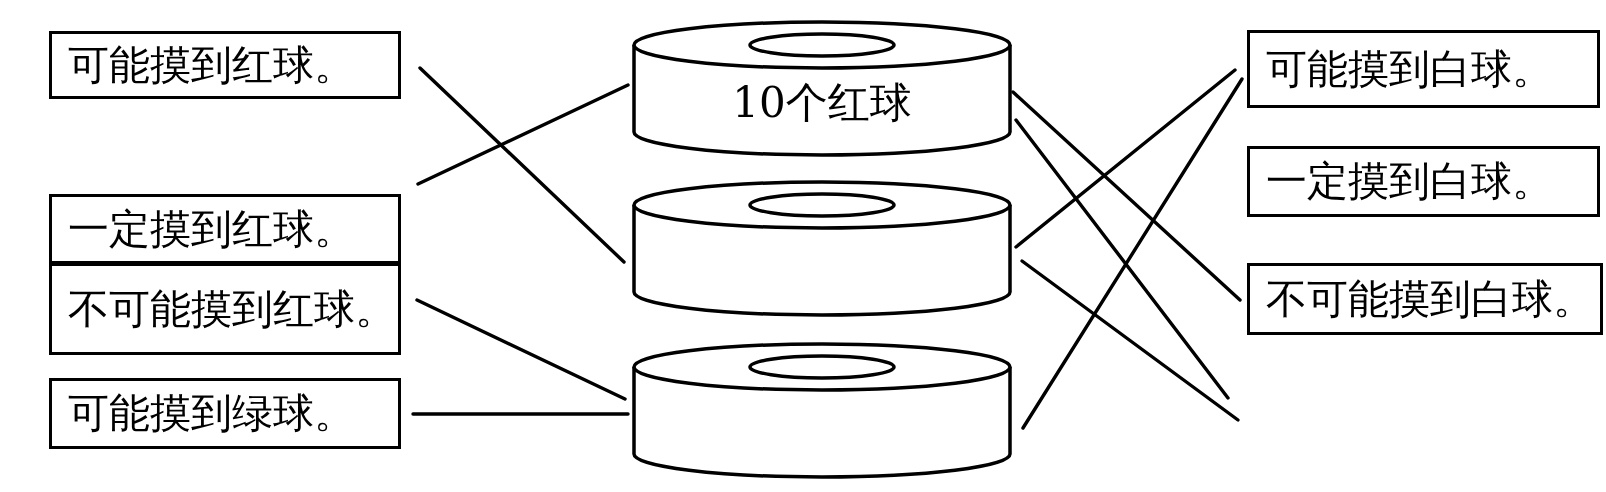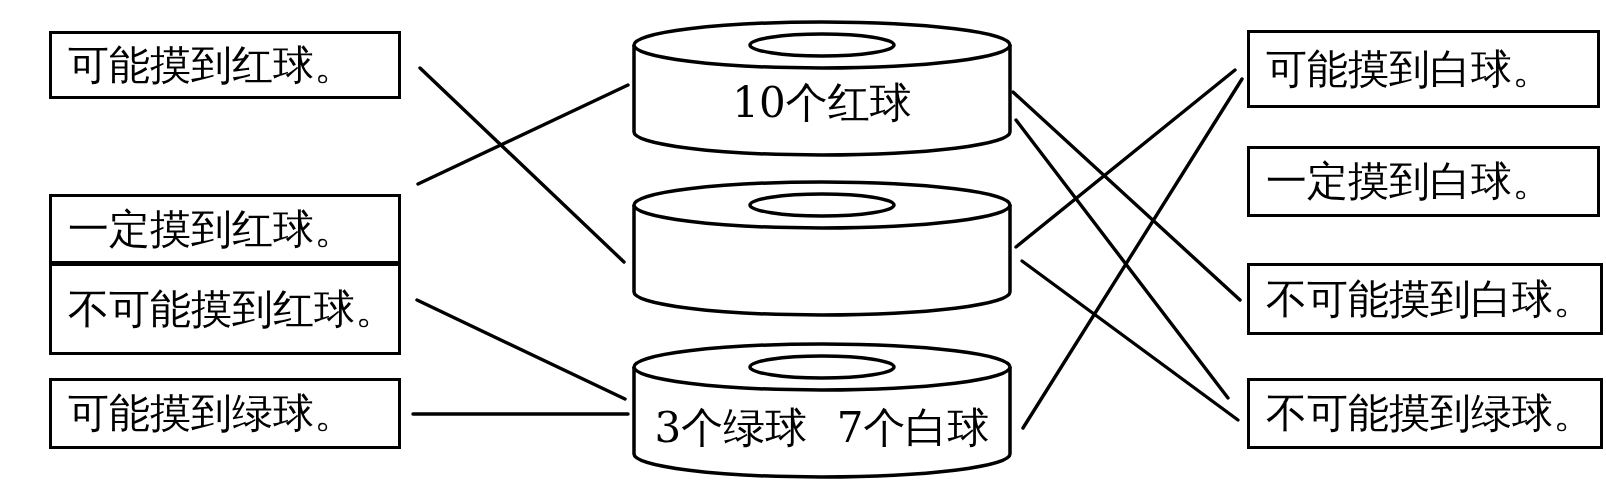--- a/index.html
+++ b/index.html
@@ -101,20 +101,18 @@
       <ellipse cx="822" cy="45" rx="72" ry="11"></ellipse>
     </g>
   </svg>
 
   <div class="stmt-box pos-l1">可能摸到红球。</div>
   <div class="stmt-box pos-l2">一定摸到红球。</div>
   <div class="stmt-box pos-l3">不可能摸到红球。</div>
   <div class="stmt-box pos-l4">可能摸到绿球。</div>
 
   <div class="basket-label pos-b1">10个红球</div>
-  <div class="basket-label pos-b3">3个绿球 7个白球</div>
 
   <div class="stmt-box pos-r1">可能摸到白球。</div>
   <div class="stmt-box pos-r2">一定摸到白球。</div>
   <div class="stmt-box pos-r3">不可能摸到白球。</div>
-  <div class="stmt-box pos-r4">不可能摸到绿球。</div>
 
 </div>
 
 </body></html>

